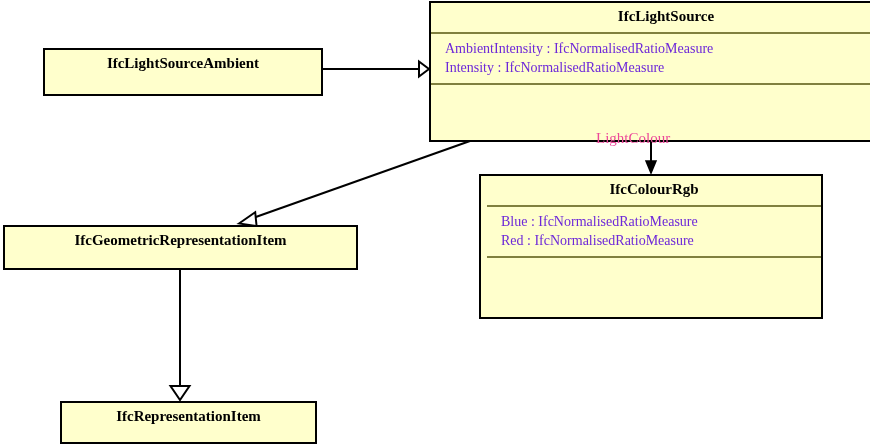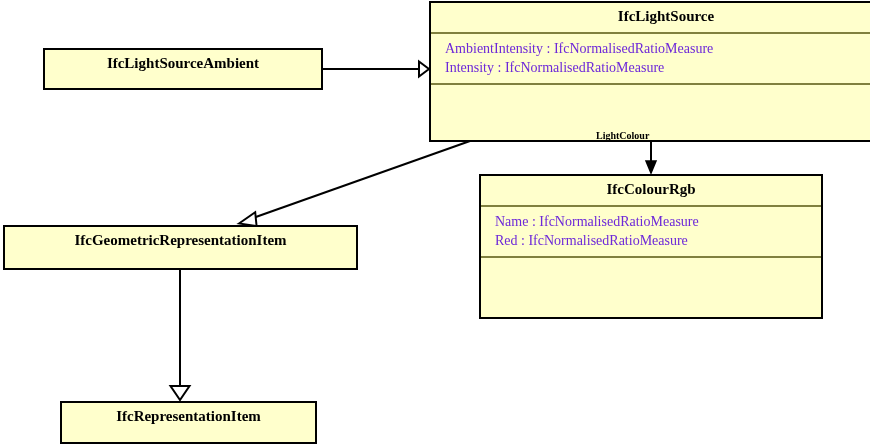--- a/index.html
+++ b/index.html
@@ -42,22 +42,22 @@
     line-height: 1.38;
   }
   .uml-attr {
     white-space: nowrap;
   }
   .uml-empty {
     height: 16px;
   }
   
   #cls-lightsource      { left: 429px; top: 1px;   width: 474px; height: 141px; }
-  #cls-lightsourceambient { left: 43px;  top: 48px;  width: 280px; height: 42px; }
-  #cls-colourrgb        { left: 479px; top: 174px; width: 344px; height: 145px; }
+  #cls-lightsourceambient { left: 43px;  top: 48px;  width: 280px; height: 48px; }
+  #cls-colourrgb        { left: 479px; top: 174px; width: 344px; height: 145px; padding-left: 6px; }
   #cls-geomrepitem      { left: 3px;   top: 225px; width: 355px; height: 45px; }
   #cls-repitem          { left: 60px;  top: 401px; width: 257px; height: 43px; }
 
   svg.edges {
     position: absolute;
     left: 0; top: 0;
     width: 870px;
     height: 446px;
     pointer-events: none;
   }
@@ -73,23 +73,23 @@
     stroke-linejoin: miter;
   }
   .edge-head-solid {
     stroke: #000000;
     stroke-width: 1.5;
     fill: #000000;
   }
   .edge-label {
     position: absolute;
     font-family: "Liberation Serif", "DejaVu Serif", serif;
-    font-size: 10px;
-    font-weight: bold;
-    color: #000000;
+    font-size: 15px;
+    font-weight: normal;
+    color: #ec4899;
     white-space: nowrap;
   }
   #lbl-lightcolour { left: 596px; top: 130px; }
 </style>
 </head>
 <body>
 
 <div id="canvas">
 
   <svg class="edges" viewBox="0 0 870 446" xmlns="http://www.w3.org/2000/svg">
@@ -127,21 +127,21 @@
   </div>
 
   <div class="uml-class" id="cls-lightsourceambient">
     <div class="uml-title">IfcLightSourceAmbient</div>
   </div>
 
   <div class="uml-class" id="cls-colourrgb">
     <div class="uml-title">IfcColourRgb</div>
     <div class="uml-divider"></div>
     <div class="uml-attrs">
-      <div class="uml-attr">Name : IfcNormalisedRatioMeasure</div>
+      <div class="uml-attr">Blue : IfcNormalisedRatioMeasure</div>
       <div class="uml-attr">Red : IfcNormalisedRatioMeasure</div>
     </div>
     <div class="uml-divider"></div>
     <div class="uml-empty"></div>
   </div>
 
   <div class="uml-class" id="cls-geomrepitem">
     <div class="uml-title">IfcGeometricRepresentationItem</div>
   </div>
 

